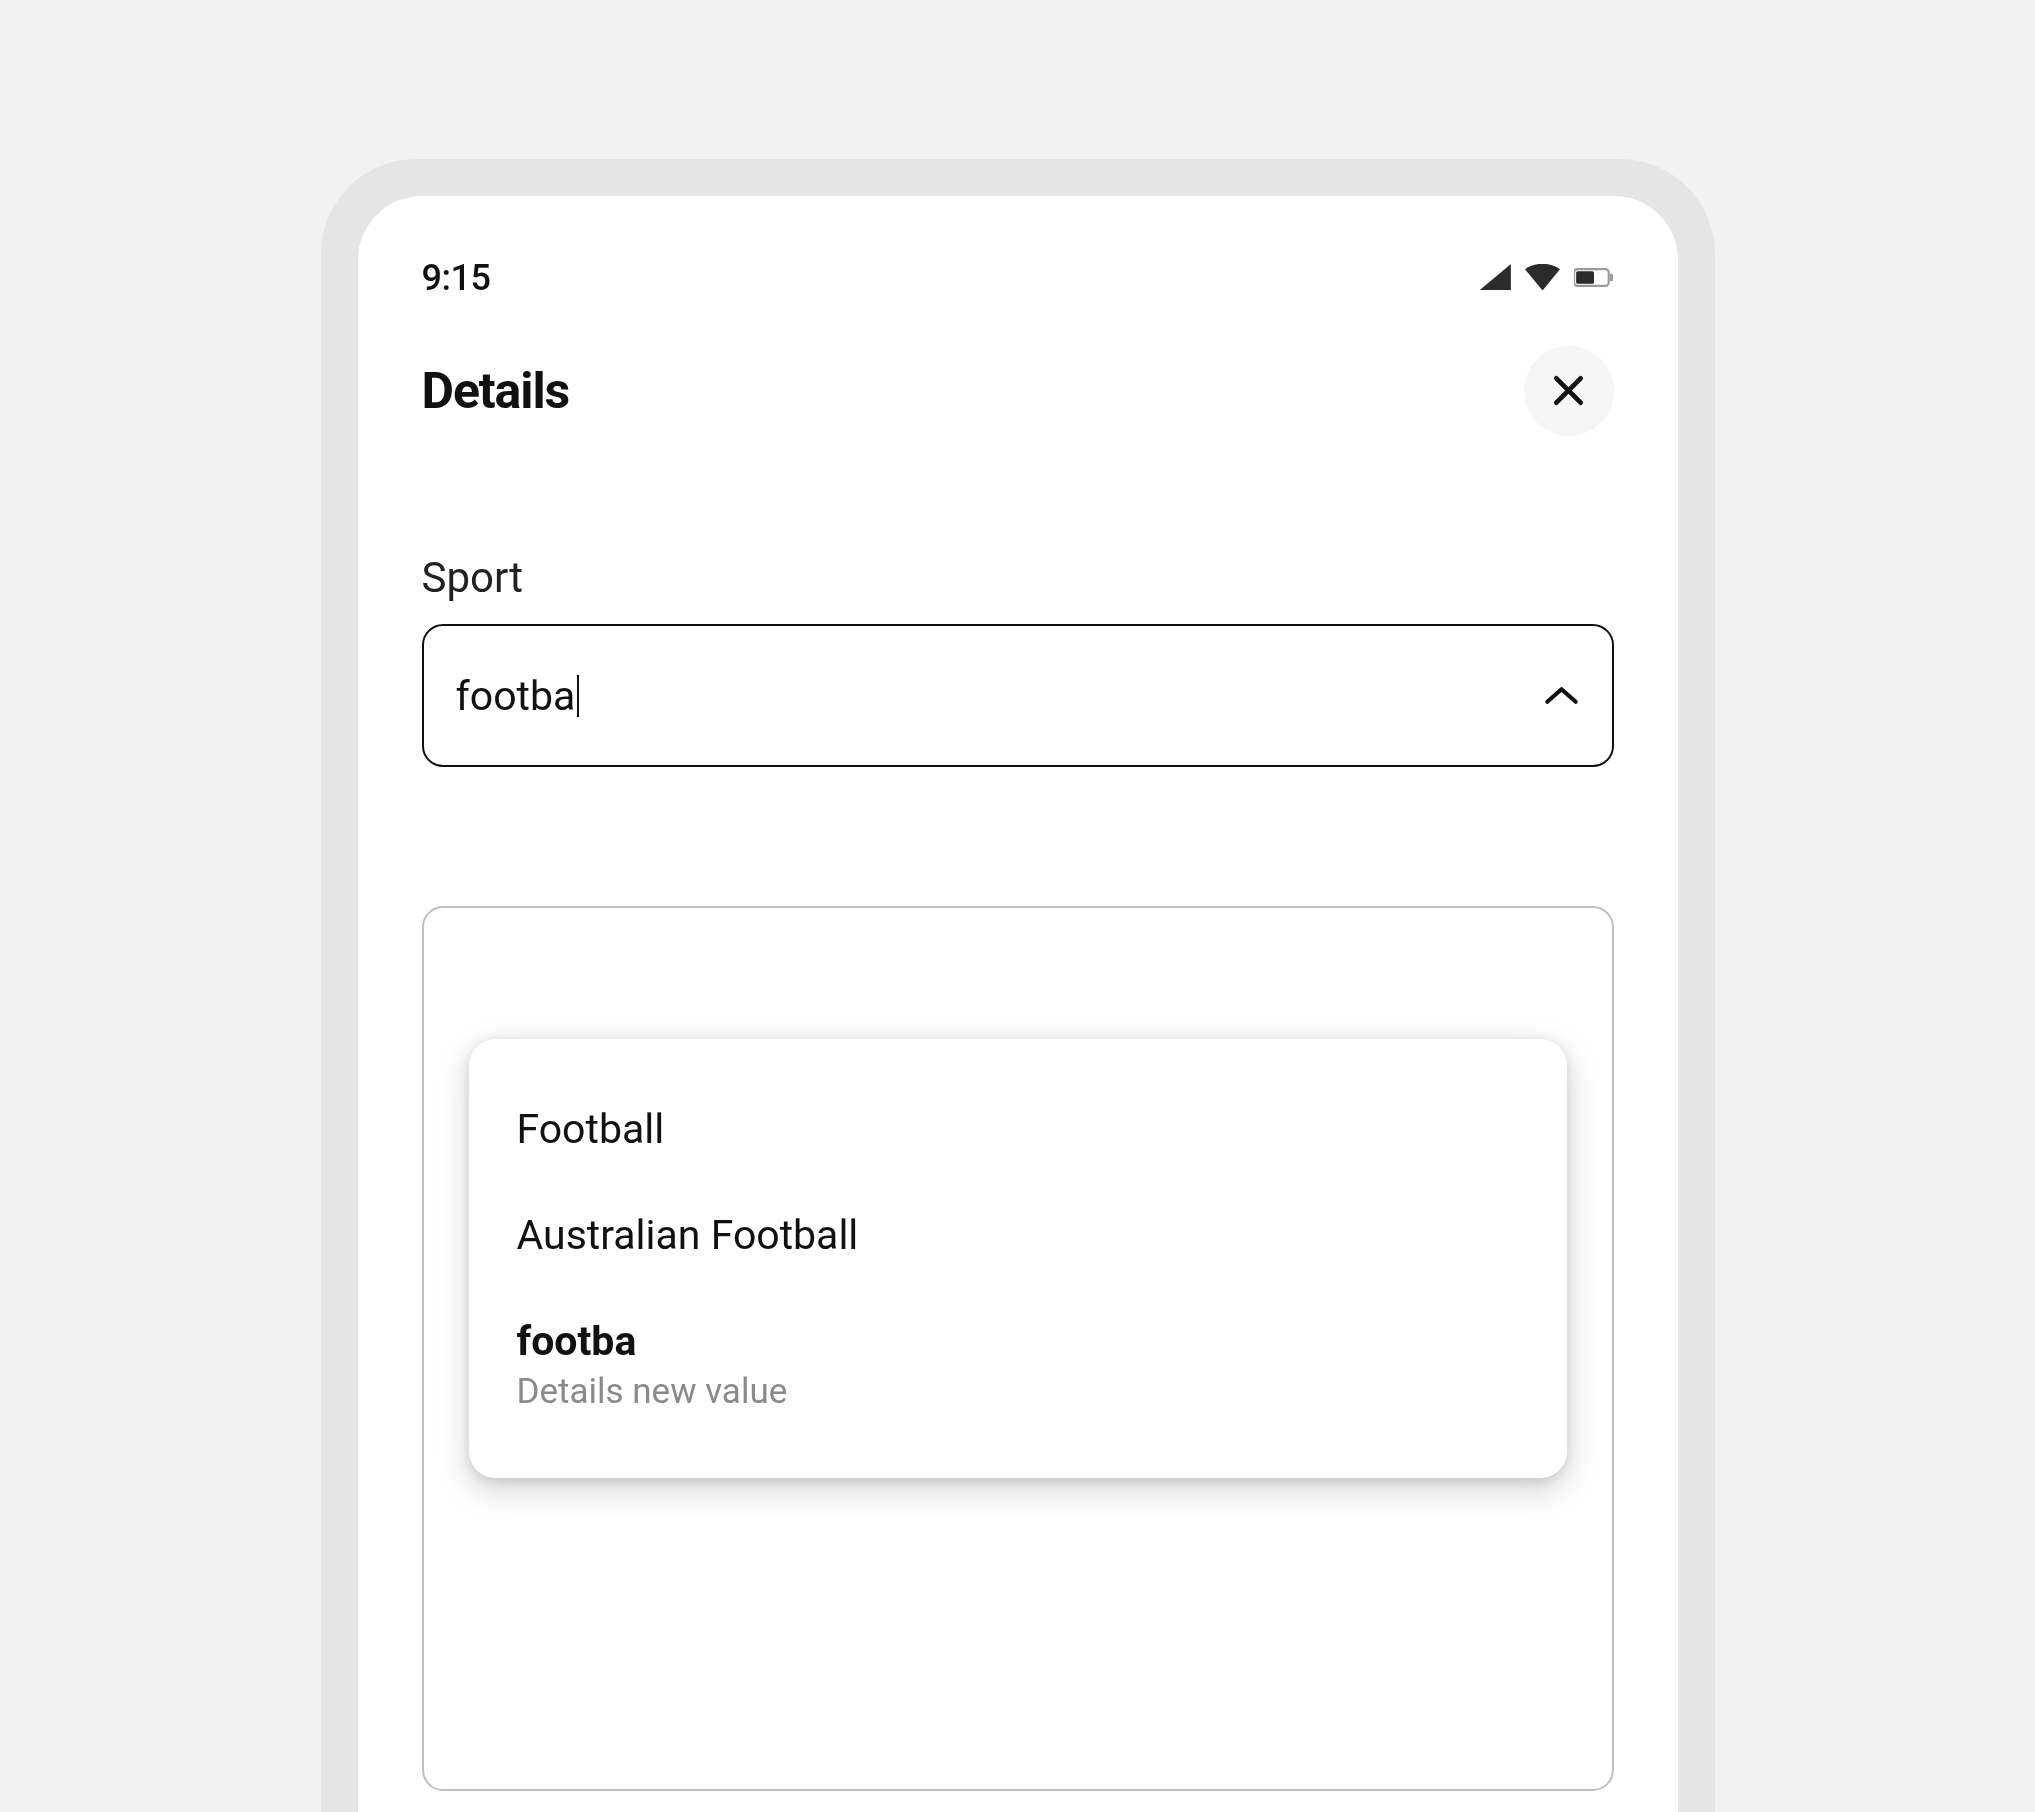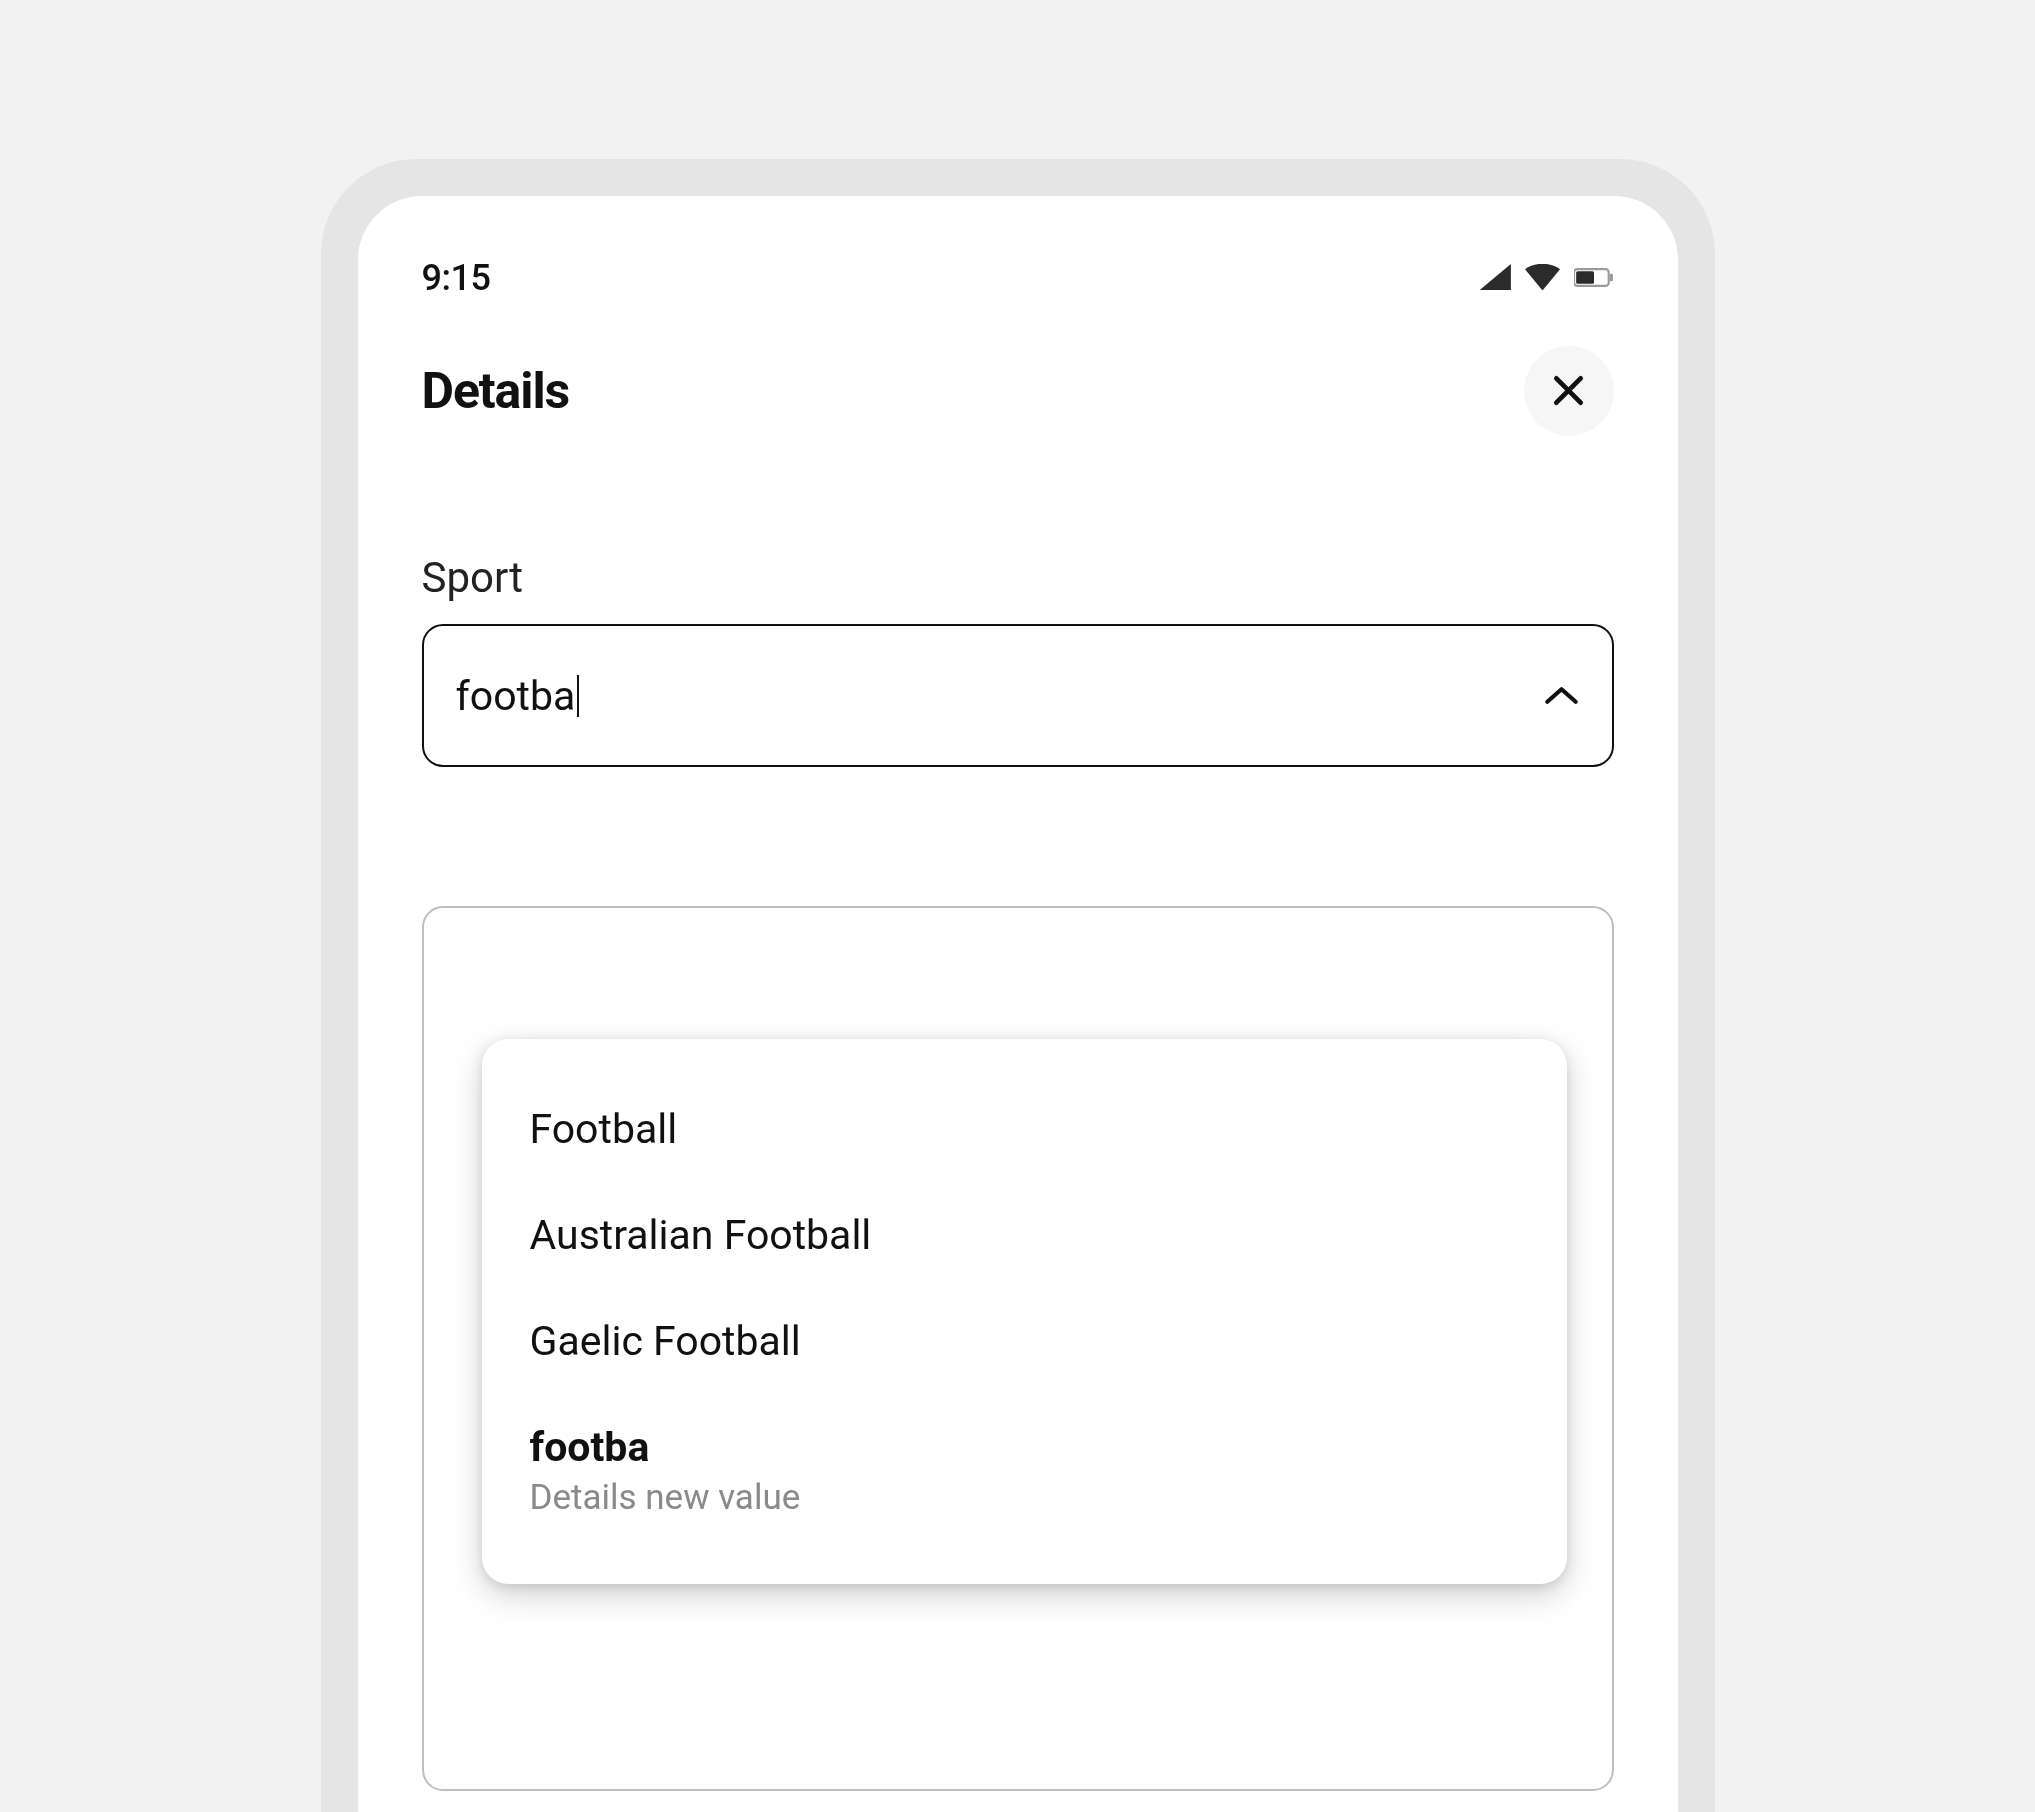--- a/index.html
+++ b/index.html
@@ -111,21 +111,21 @@
     left: 64px;
     right: 64px;
     top: 710px;
     height: 885px;
     border: 2.1px solid #bfbfbf;
     border-radius: 21px;
     background: #fff;
   }
   .dropdown {
     position: absolute;
-    left: 124px;
+    left: 111px;
     right: 111px;
     top: 843px;
     background: #fff;
     border-radius: 26.5px;
     box-shadow: 0 10.6px 32px rgba(0,0,0,0.18), 0 2.1px 10.6px rgba(0,0,0,0.10);
     padding: 37px 0;
   }
   .dropdown-item {
     padding: 29px 48px;
     font-size: 41px;
@@ -197,21 +197,20 @@
           <polyline points="6,32 33,8 60,32" fill="none" stroke="#111" stroke-width="8" stroke-linecap="round" stroke-linejoin="round"></polyline>
         </svg>
       </div>
     </div>
 
     <div class="dropdown-backer"></div>
 
     <div class="dropdown">
       <div class="dropdown-item">Football</div>
       <div class="dropdown-item">Australian Football</div>
-      <div class="dropdown-item">Gaelic Football</div>
       <div class="dropdown-item create">
         <div class="primary">footba</div>
         <div class="secondary">Details new value</div>
       </div>
     </div>
 
   </div>
 </div>
 
 

